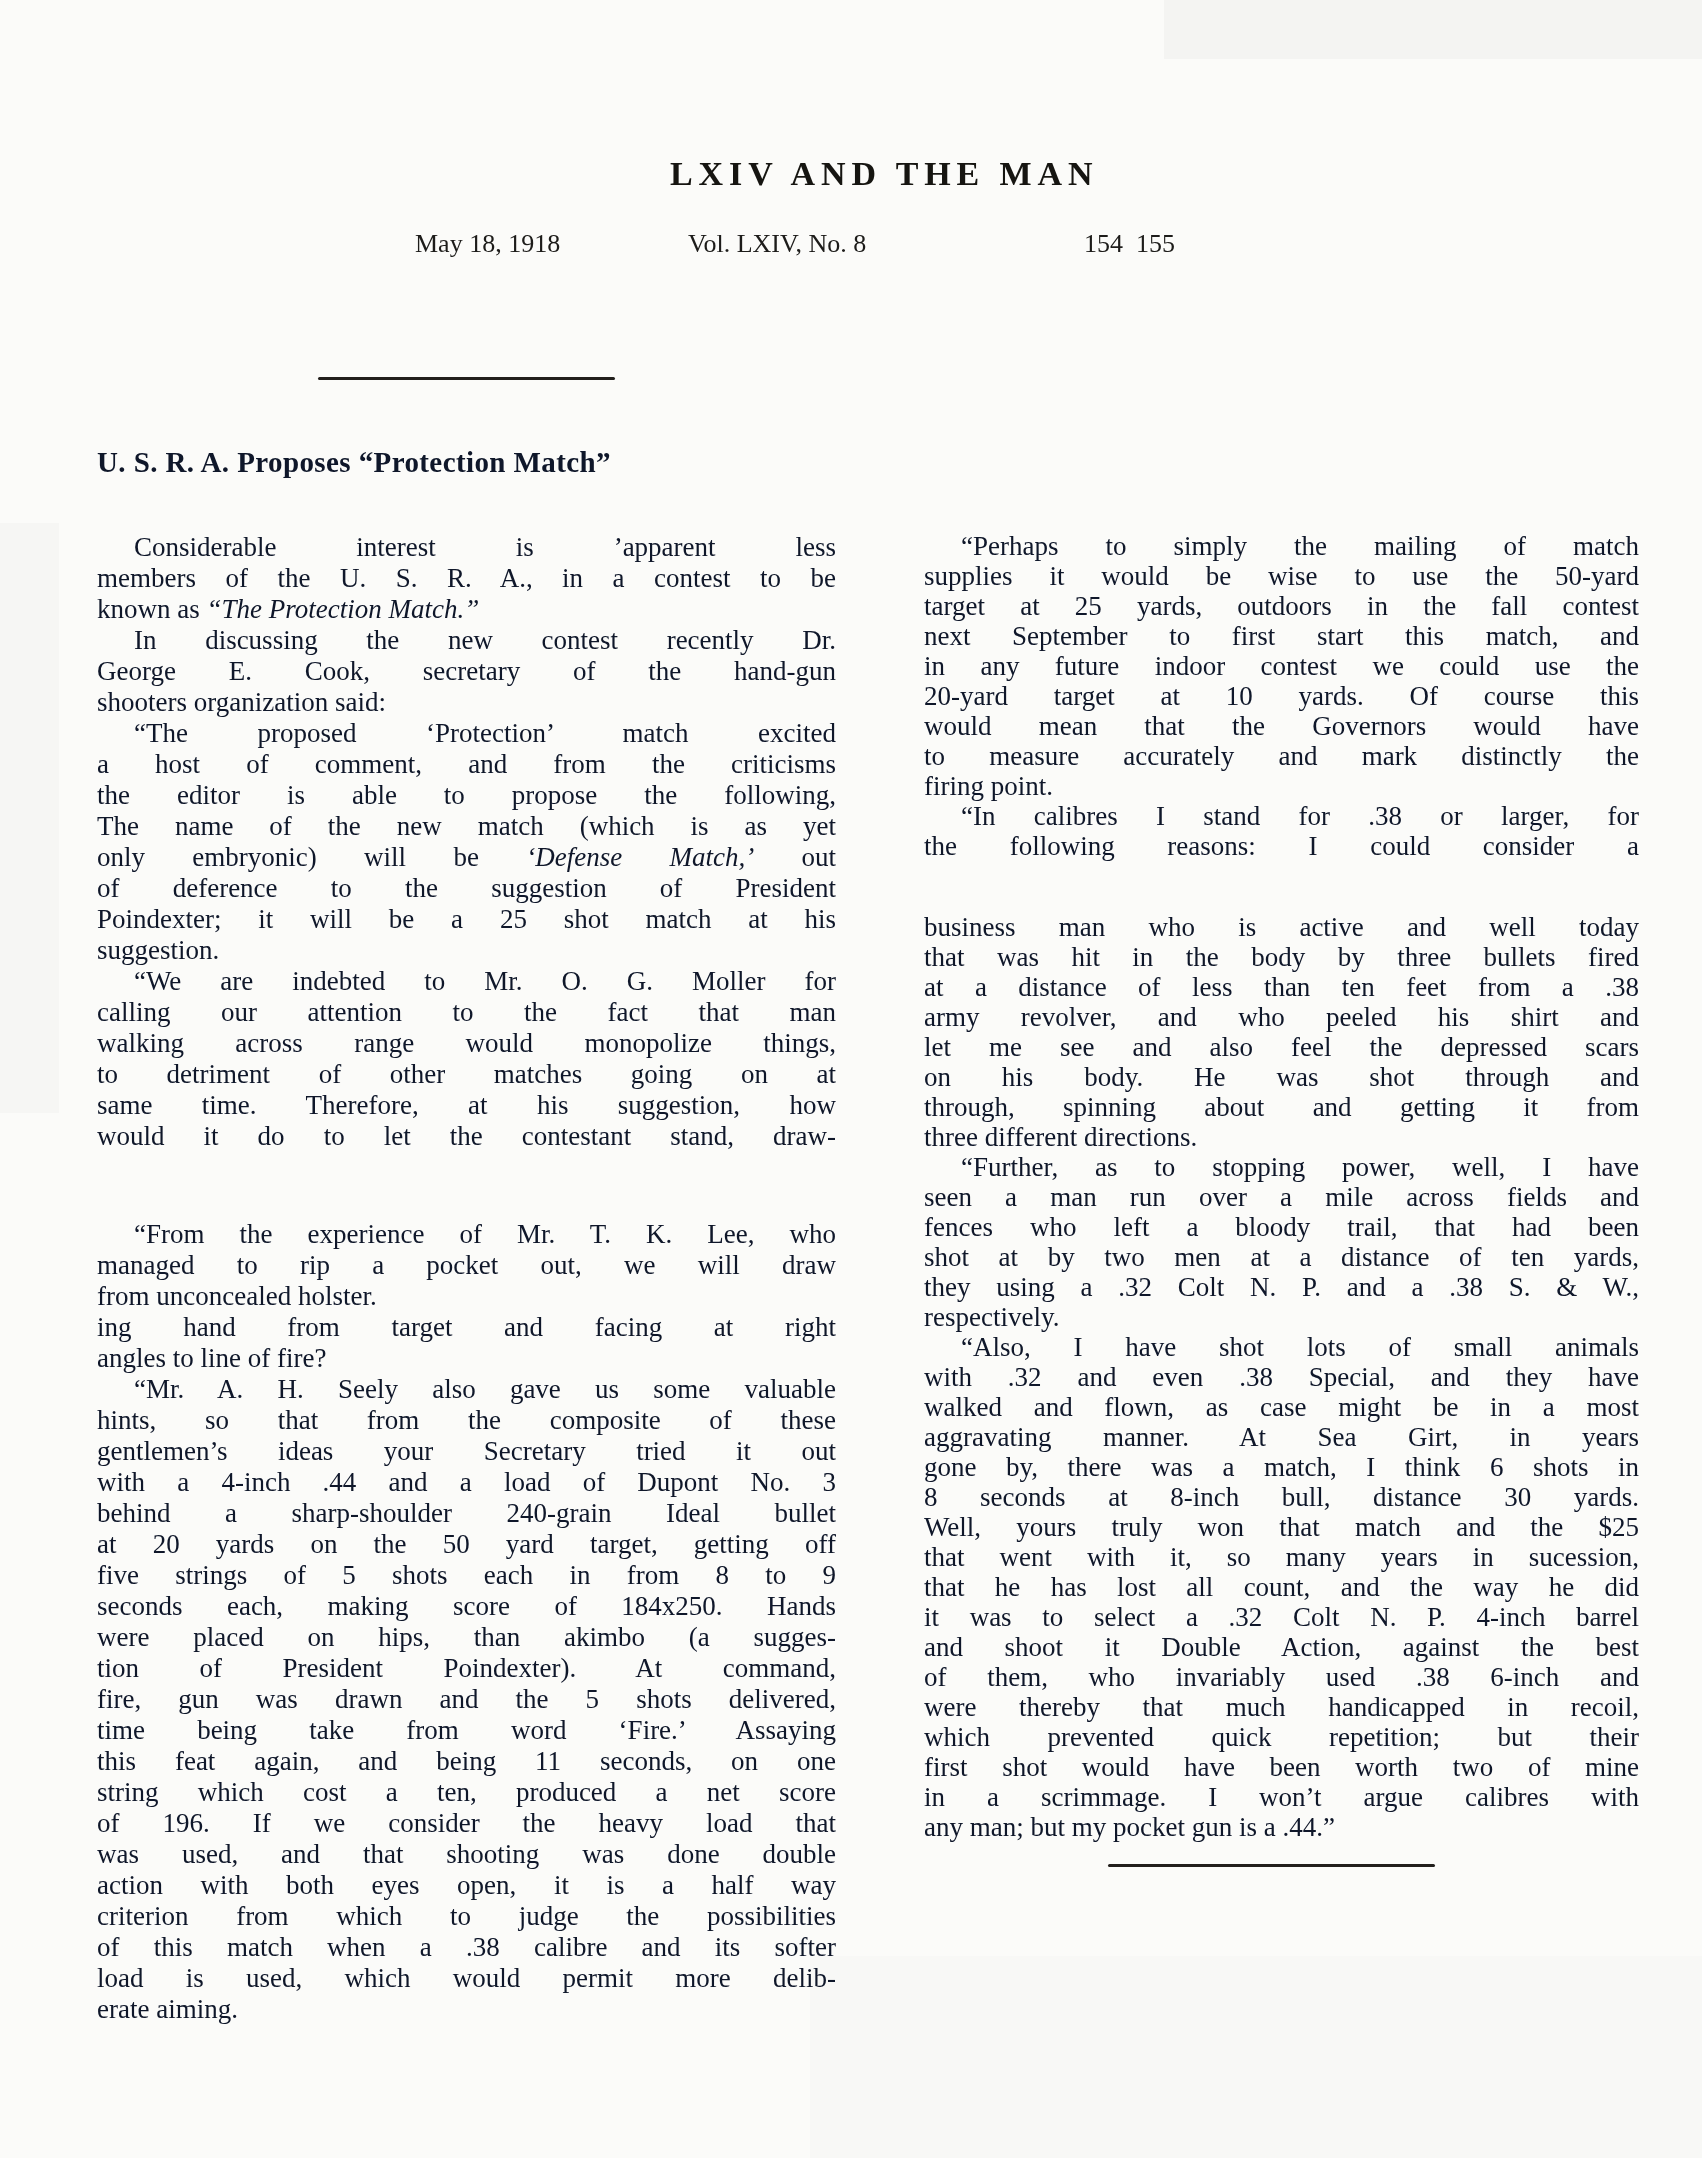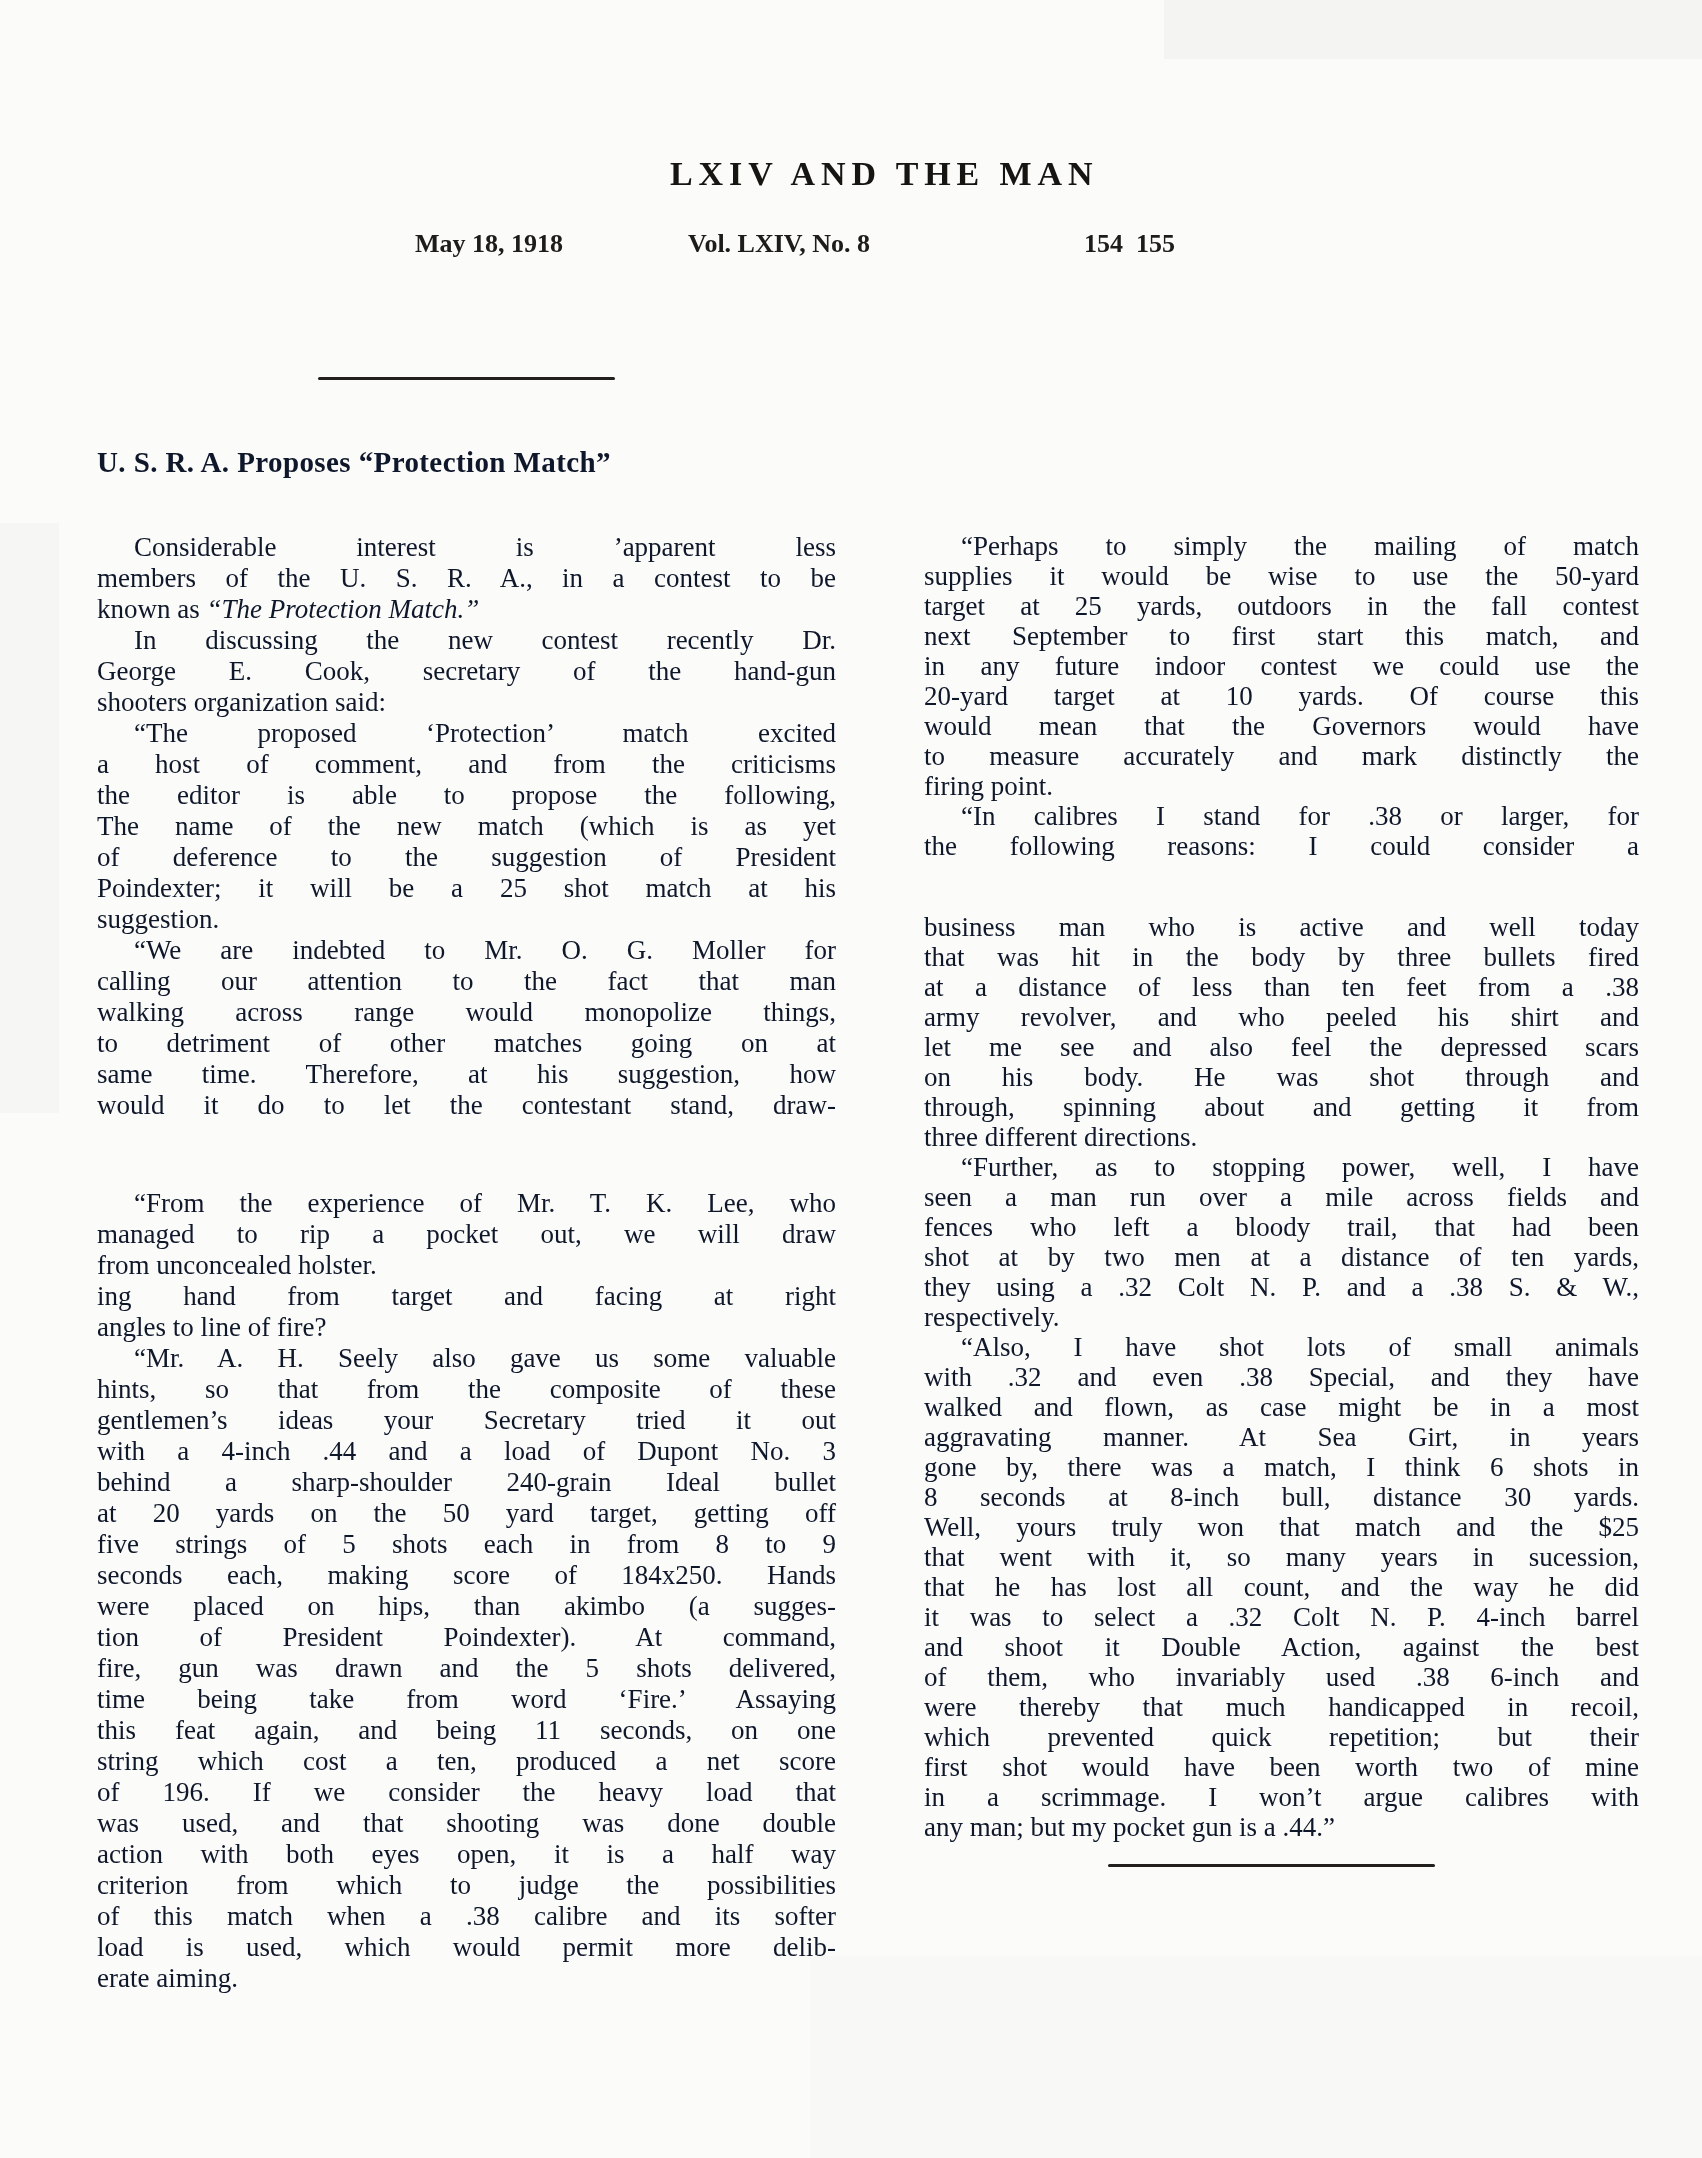--- a/index.html
+++ b/index.html
@@ -16,21 +16,21 @@
   .artifact { position: absolute; pointer-events: none; }
   .artifact.a1 { left: 1164px; top: 0; width: 539px; height: 59px; background: #f4f4f2; }
   .artifact.a2 { left: 0; top: 523px; width: 59px; height: 590px; background: #f6f6f4; }
   .artifact.a3 { left: 810px; top: 1956px; width: 893px; height: 202px; background: #f8f8f6; }
 
   .masthead {
     position: absolute; left: 670px; top: 155px;
     font-size: 34px; font-weight: bold; letter-spacing: 5.9px;
     white-space: nowrap; color: #161511;
   }
-  .dateline span { position: absolute; top: 229px; font-size: 26px; font-weight: bold; white-space: pre; color: #1d1c1a; }
+  .dateline span { position: absolute; top: 229px; font-size: 26px; font-weight: normal; white-space: pre; color: #1d1c1a; }
   .dl-date   { left: 415px; }
   .dl-volume { left: 688px; }
   .dl-pages  { left: 1084px; }
 
   .col { position: absolute; font-size: 27px; line-height: 31px; color: #0f172a; }
   .col-left  { left: 97px;  top: 377px; width: 739px; }
   .col-right { left: 924px; top: 531px; width: 715px; line-height: 30px; }
 
   .rule { height: 2.5px; background: #221f1c; border-radius: 1.7px; }
   .col-left  .rule { width: 297px; margin: 0 auto 64px auto; }
@@ -74,20 +74,21 @@
       <div class="para">
         <div class="line just indent">In discussing the new contest recently Dr.</div>
         <div class="line just">George E. Cook, secretary of the hand-gun</div>
         <div class="line">shooters organization said:</div>
       </div>
       <div class="para">
         <div class="line just indent">“The proposed ‘Protection’ match excited</div>
         <div class="line just">a host of comment, and from the criticisms</div>
         <div class="line just">the editor is able to propose the following,</div>
         <div class="line just">The name of the new match (which is as yet</div>
+        <div class="line just">only embryonic) will be <i>‘Defense Match,’</i> out</div>
         <div class="line just">of deference to the suggestion of President</div>
         <div class="line just">Poindexter; it will be a 25 shot match at his</div>
         <div class="line">suggestion.</div>
       </div>
       <div class="para">
         <div class="line just indent">“We are indebted to Mr. O. G. Moller for</div>
         <div class="line just">calling our attention to the fact that man</div>
         <div class="line just">walking across range would monopolize things,</div>
         <div class="line just">to detriment of other matches going on at</div>
         <div class="line just">same time.  Therefore, at his suggestion, how</div>

